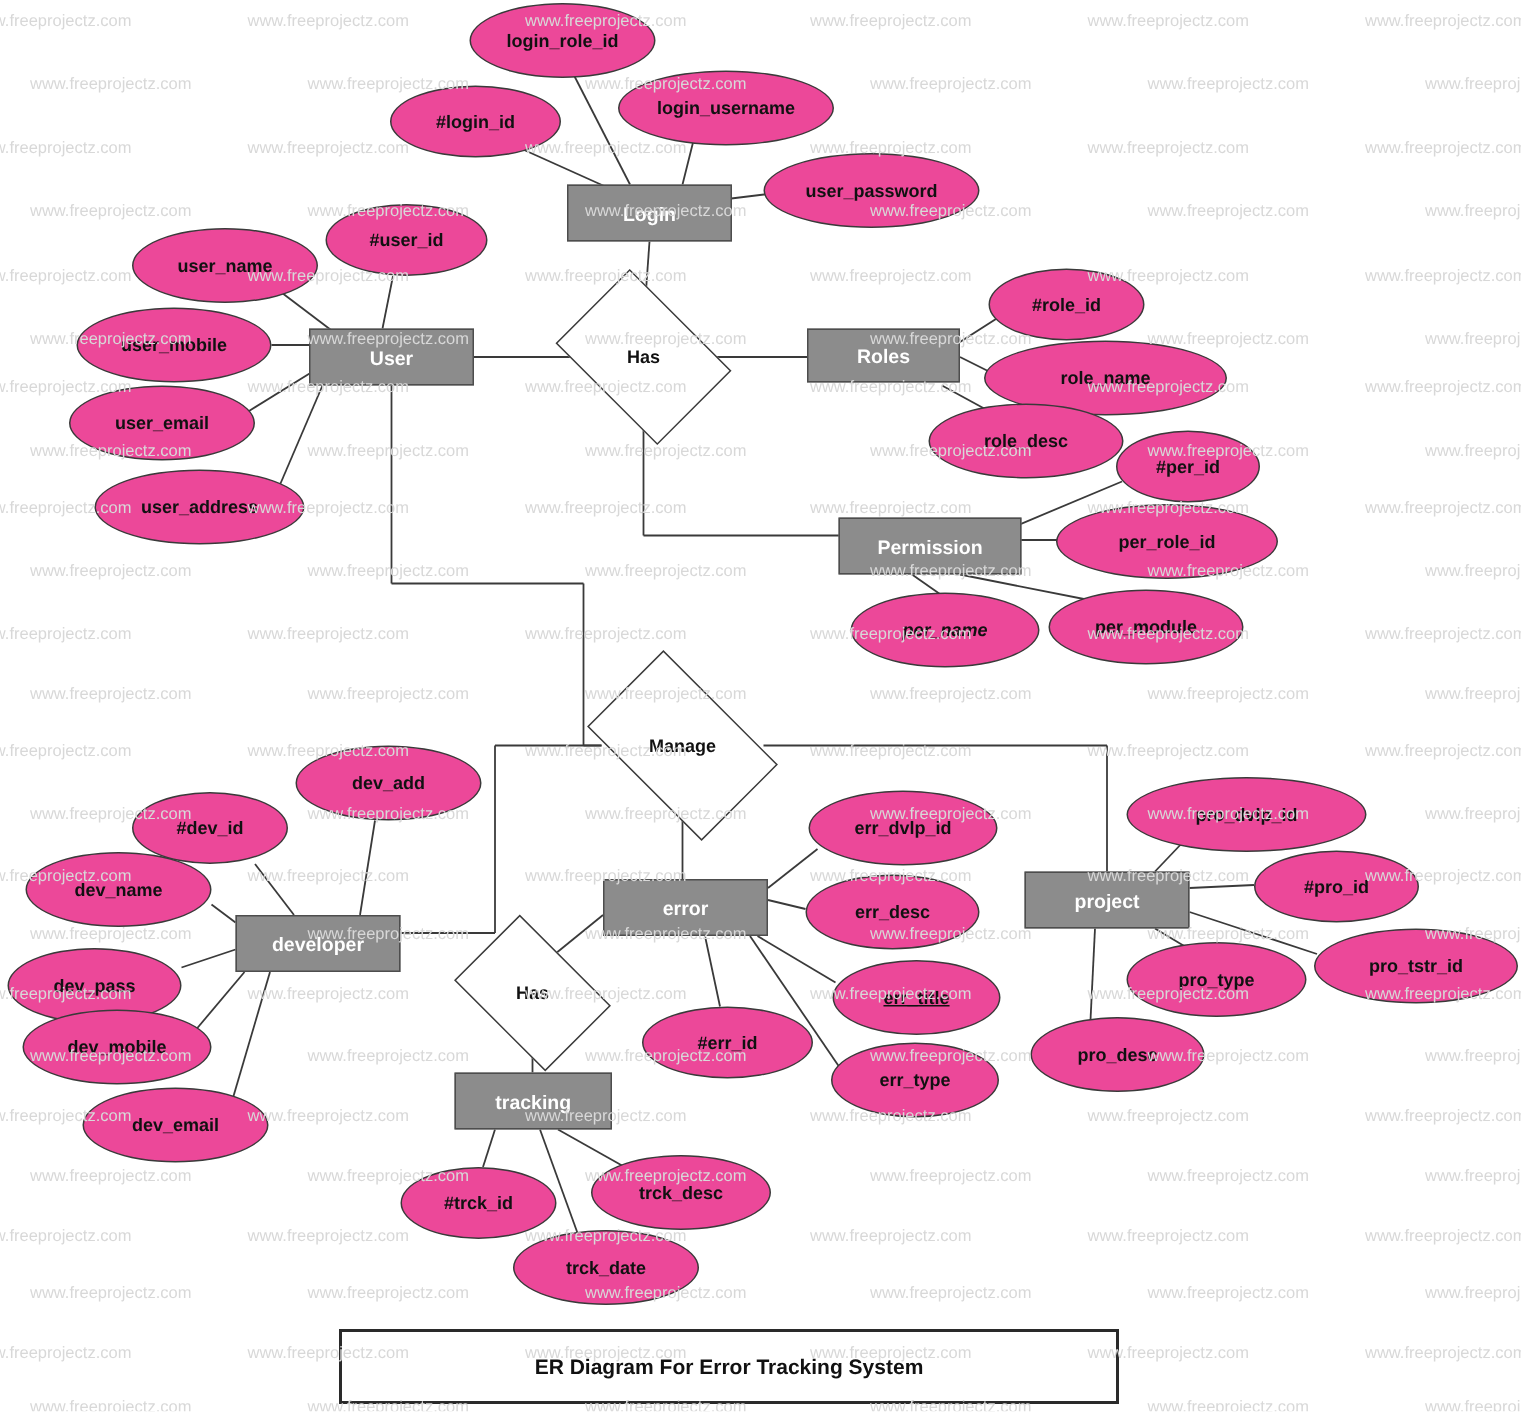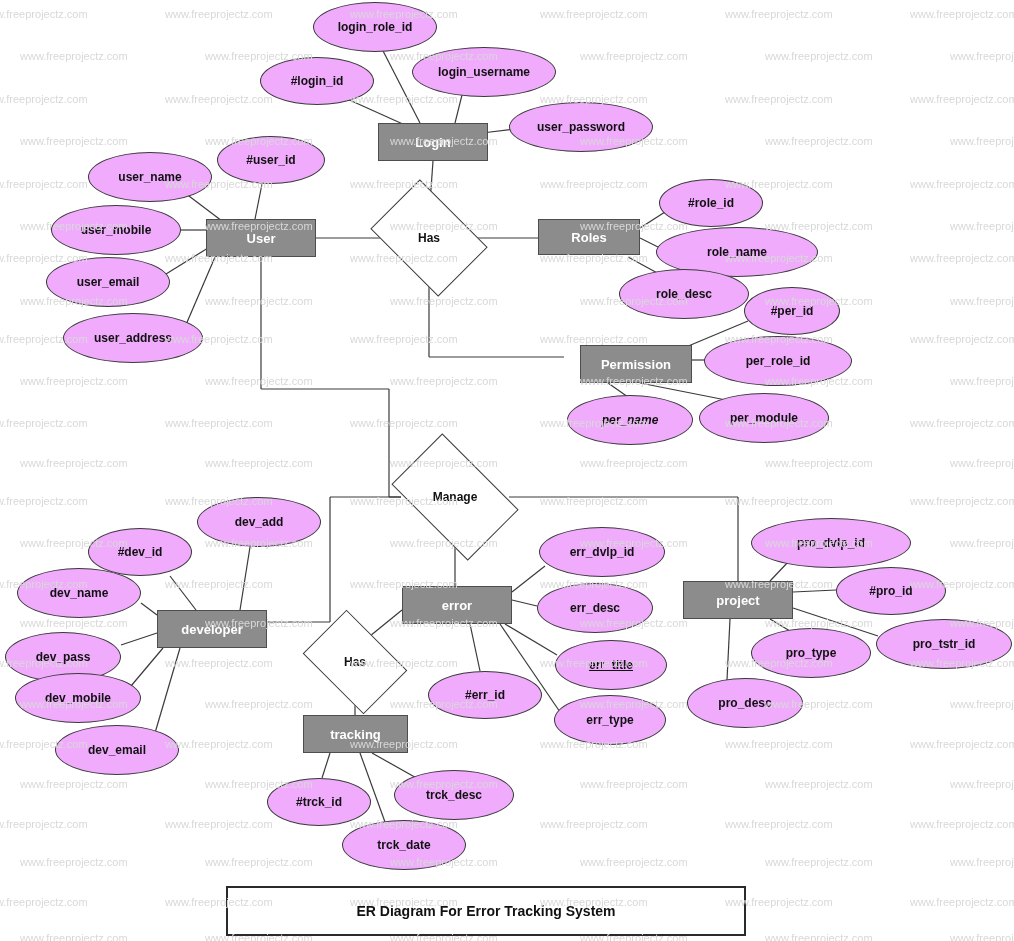--- a/index.html
+++ b/index.html
@@ -47,21 +47,21 @@
     box-sizing: border-box;
   }
   .entity {
     background: #8c8c8c;
     border: 1px solid #4d4d4d;
     color: #ffffff;
     font-weight: bold;
     font-size: 13px;
   }
   .attr {
-    background: #f0abfc;
+    background: #ec4899;
     border: 1px solid #3a3a3a;
     border-radius: 50%;
     color: #111111;
     font-size: 12px;
     font-weight: bold;
   }
   .rel {
     background: transparent;
     color: #111111;
     font-size: 12px;
@@ -325,21 +325,21 @@
   <div id="nodes">
       <div class="node entity" style="left: 378px; top: 123px; width: 110px; height: 38px;">
         <span>Login</span>
       </div>
       <div class="node entity" style="left: 206px; top: 219px; width: 110px; height: 38px;">
         <span>User</span>
       </div>
       <div class="node entity" style="left: 538px; top: 219px; width: 102px; height: 36px;">
         <span>Roles</span>
       </div>
-      <div class="node entity" style="left: 580px; top: 345px; width: 112px; height: 38px;">
+      <div class="node entity" style="left: 559px; top: 345px; width: 122px; height: 38px;">
         <span>Permission</span>
       </div>
       <div class="node entity" style="left: 157px; top: 610px; width: 110px; height: 38px;">
         <span>developer</span>
       </div>
       <div class="node entity" style="left: 402px; top: 586px; width: 110px; height: 38px;">
         <span>error</span>
       </div>
       <div class="node entity" style="left: 683px; top: 581px; width: 110px; height: 38px;">
         <span>project</span>

